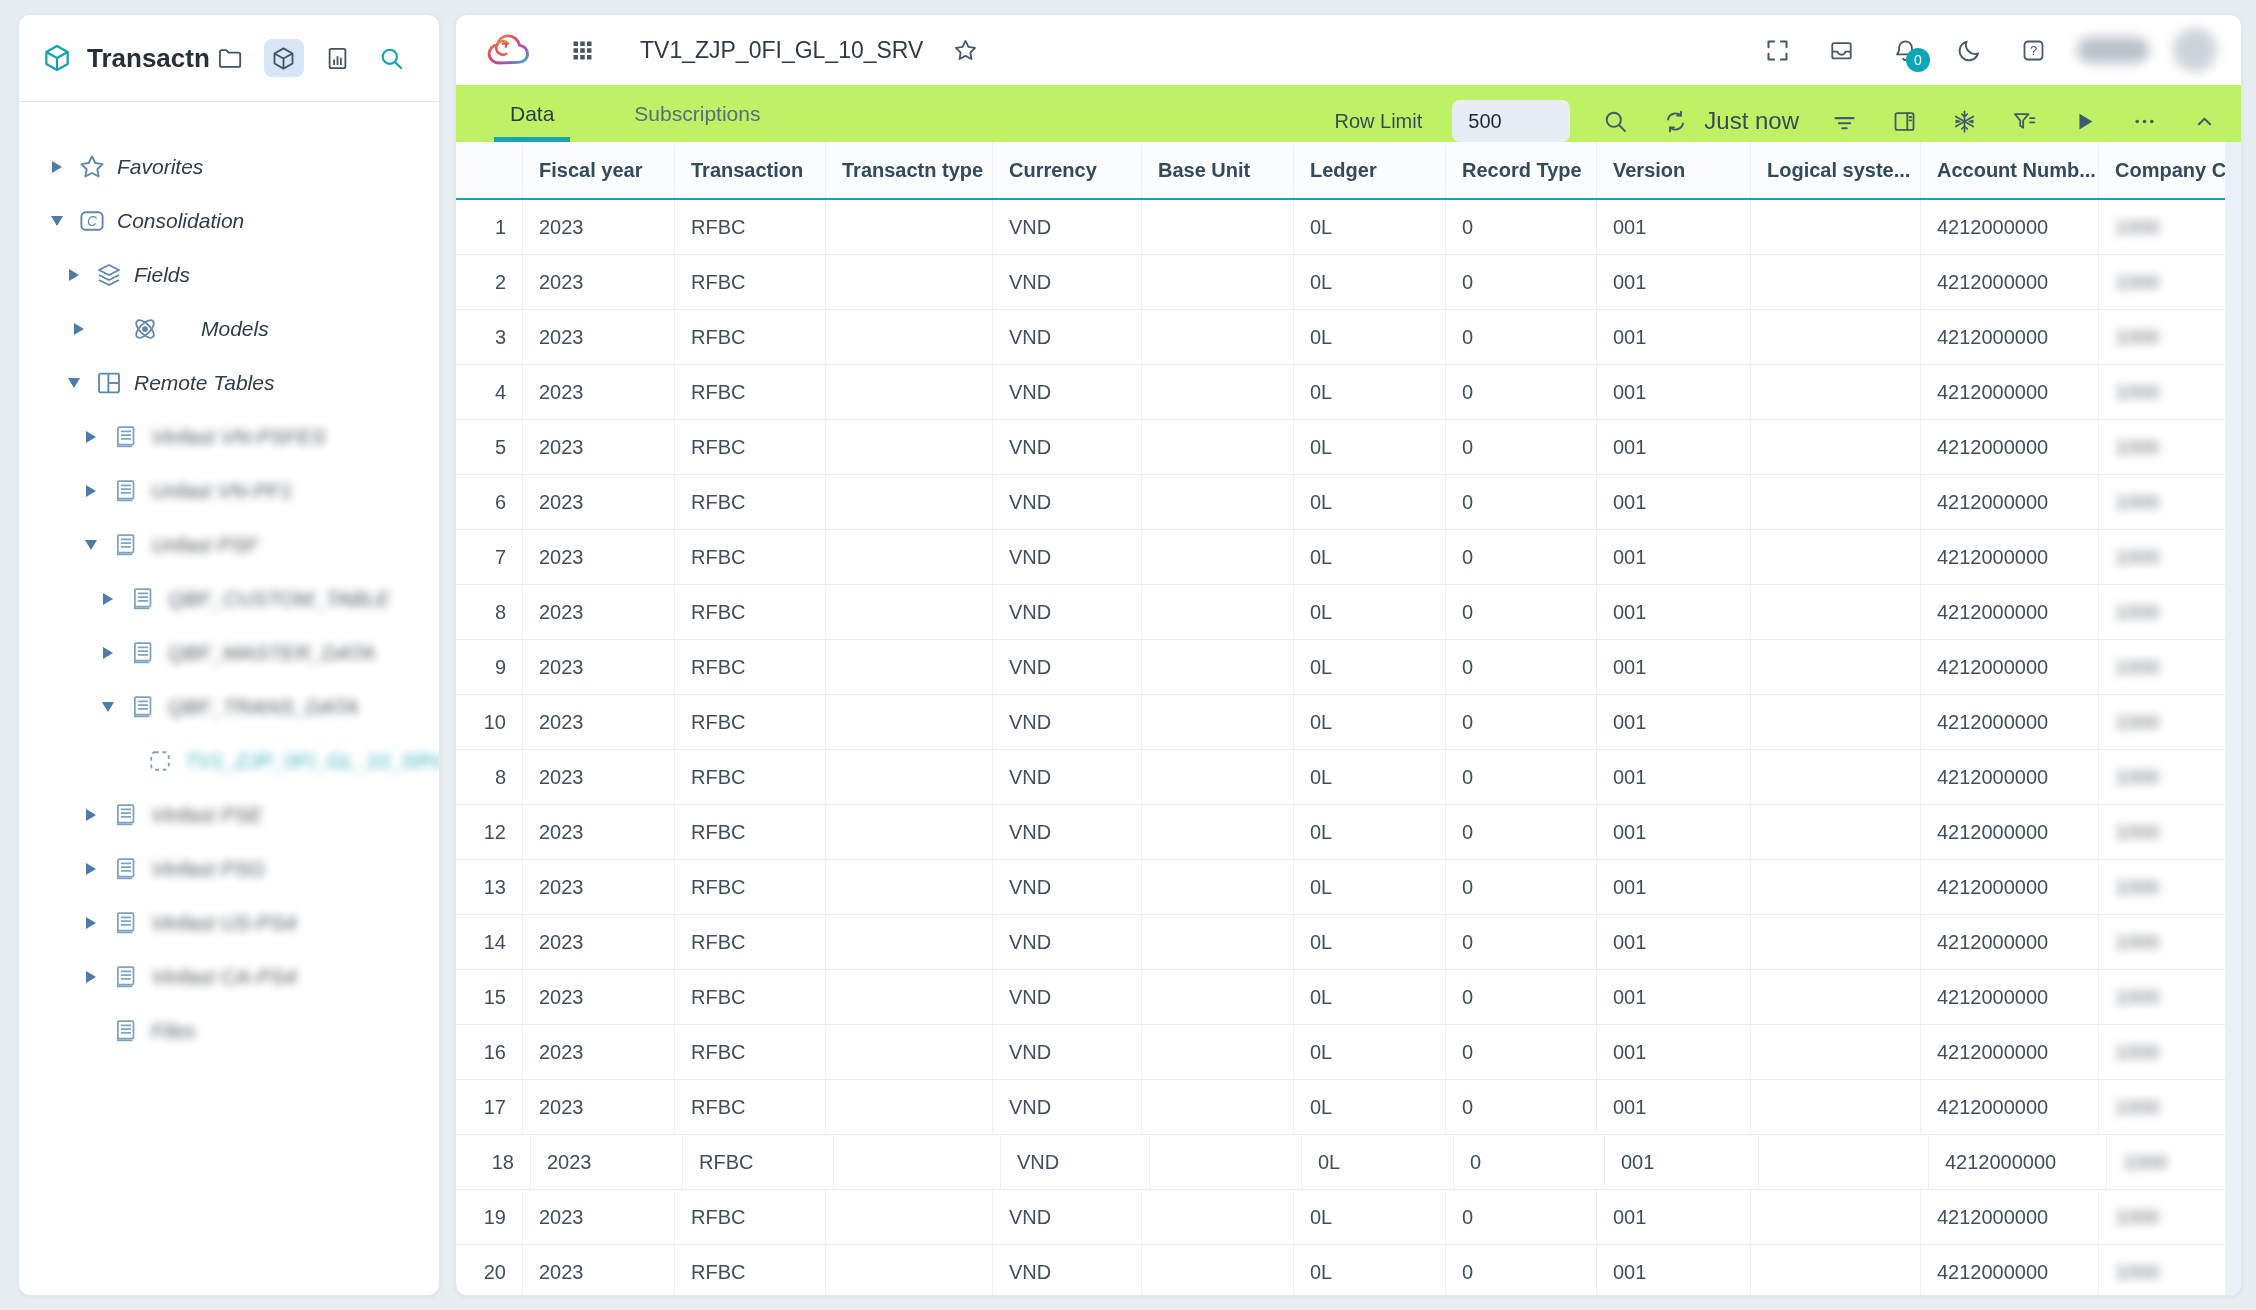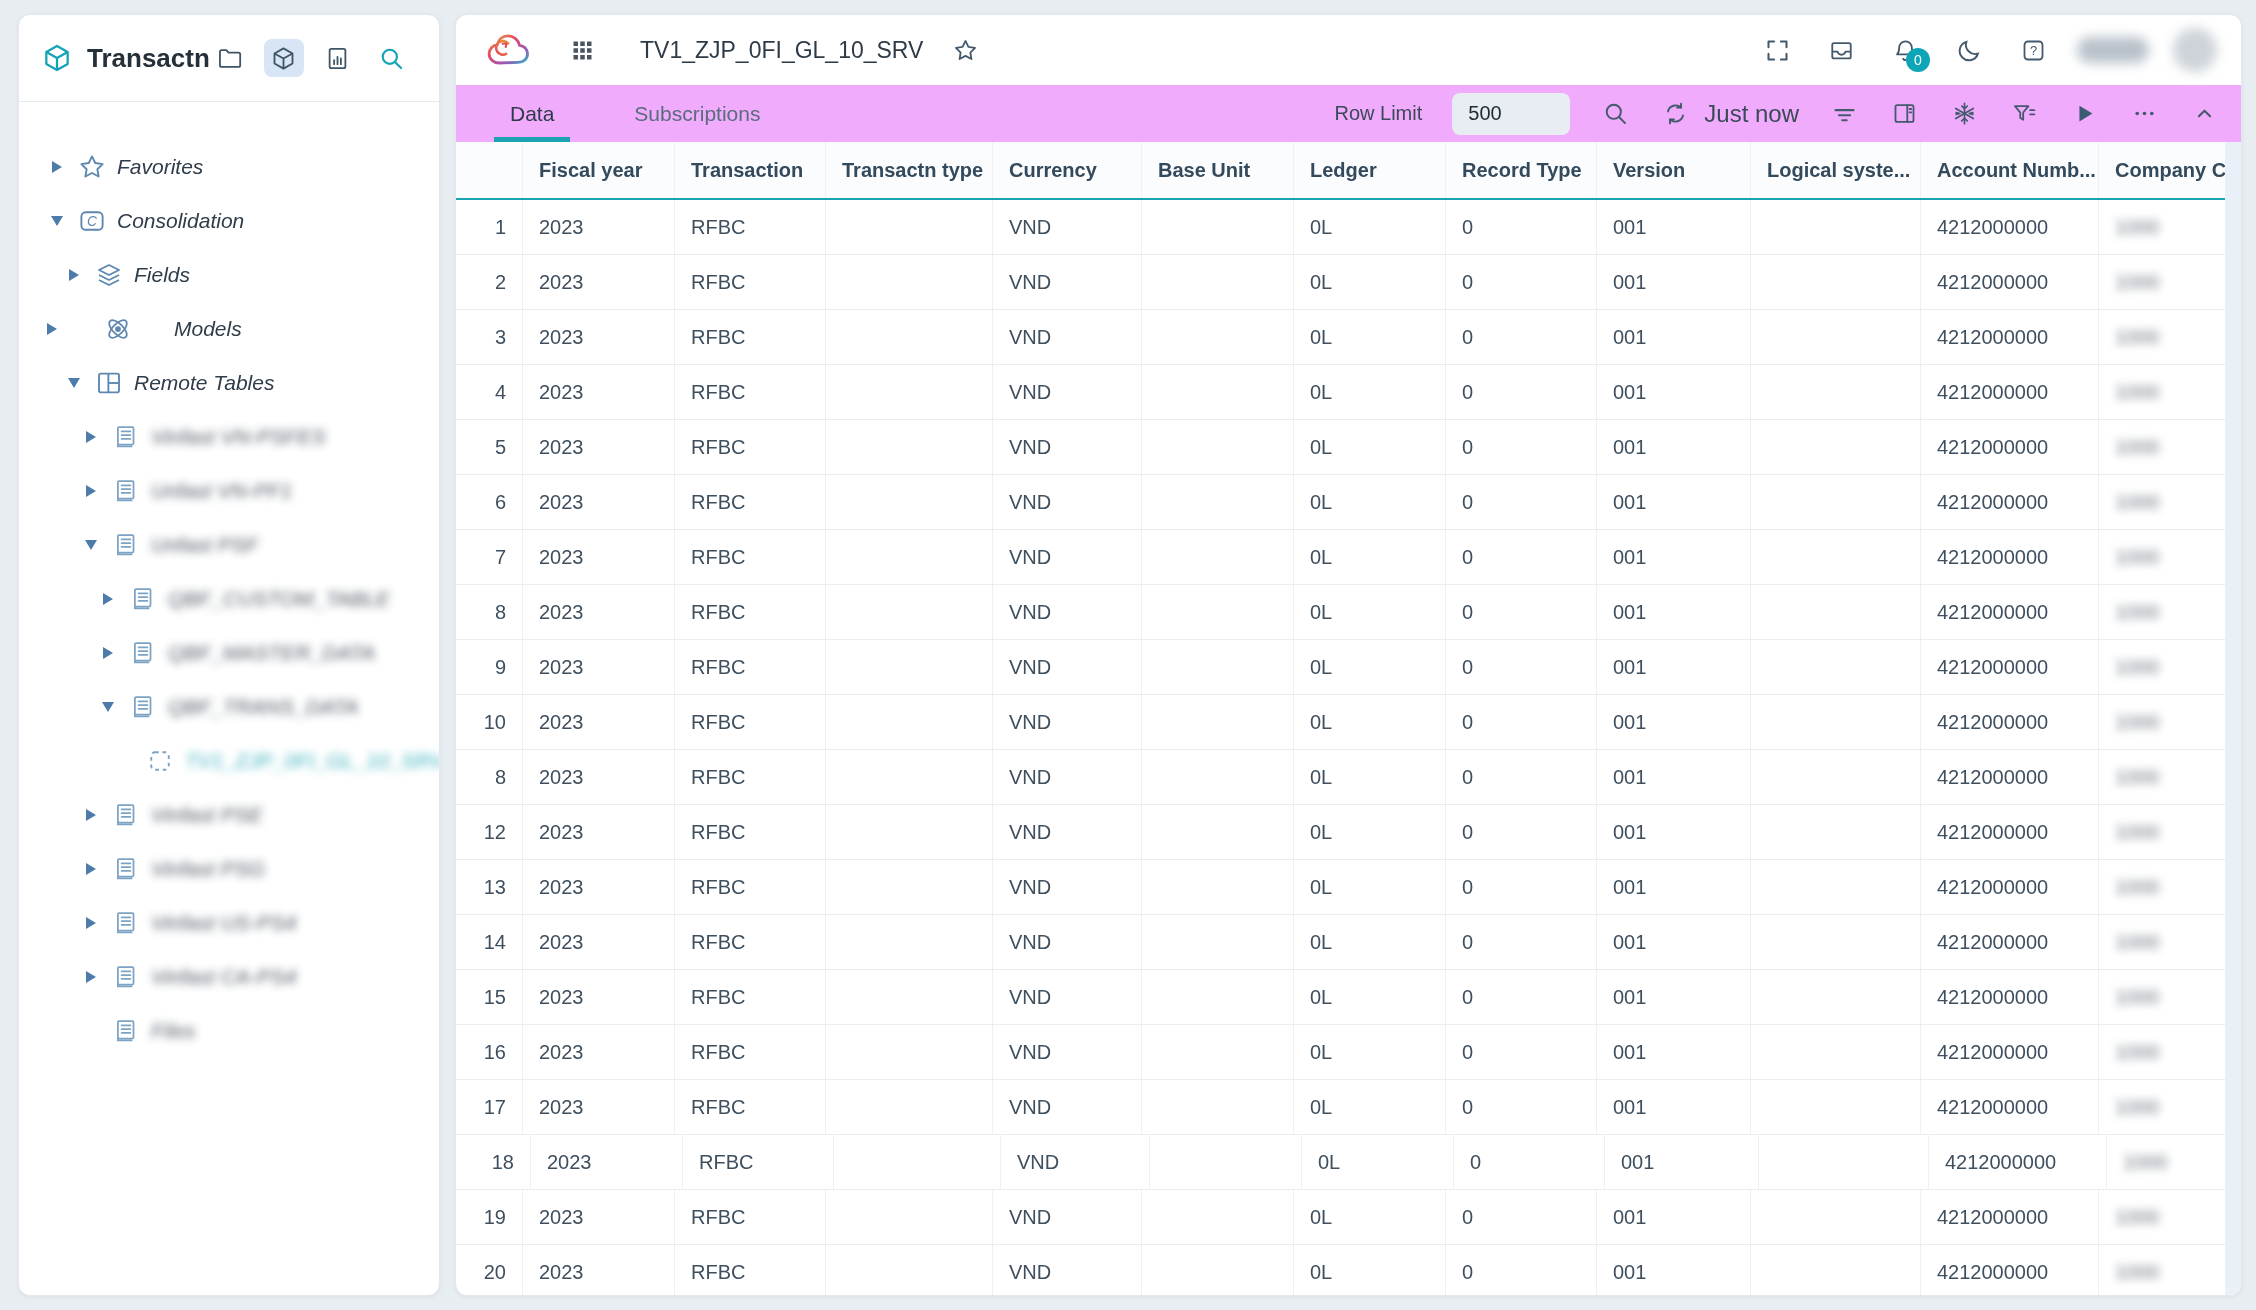--- a/index.html
+++ b/index.html
@@ -42,21 +42,21 @@
   .mtitle{font-size:23px;color:#2e3b47;margin-left:38px;white-space:nowrap;}
   .mstar{margin-left:22px;display:inline-flex;cursor:pointer;}
   .mh-right{margin-left:auto;display:flex;align-items:center;gap:24px;}
   .hicon{width:40px;height:40px;display:inline-flex;align-items:center;justify-content:center;cursor:pointer;position:relative;}
   .hicon svg{width:27px;height:27px;}
   .badge{position:absolute;right:-5px;bottom:-2px;min-width:24px;height:24px;border-radius:12px;
          background:#0da6b6;color:#fff;font-size:14px;display:flex;align-items:center;justify-content:center;}
   .envpill{width:72px;height:26px;border-radius:13px;background:#b9c2ca;filter:blur(6px);}
   .avatar{width:44px;height:44px;border-radius:50%;background:#cdd3d9;filter:blur(6px);}
   
-  .band{height:57px;background:#f0abfc;display:flex;align-items:center;padding:0 22px 0 50px;position:relative;gap:12px;}
+  .band{height:57px;background:#bef264;display:flex;align-items:flex-end;padding:0 22px 0 50px;position:relative;gap:12px;}
   .tabs{display:flex;height:100%;align-items:center;gap:72px;}
   .tab{height:100%;display:flex;align-items:center;font-size:21px;color:#5a6c7d;cursor:pointer;position:relative;padding:0 4px;}
   .tab.active{color:#2e3b47;}
   .tab.active::after{content:"";position:absolute;left:-12px;right:-12px;bottom:0;height:5px;background:#1aa3b2;}
   .band-right{margin-left:auto;display:flex;align-items:center;gap:30px;}
   .rl-label{font-size:20px;color:#3c4a58;white-space:nowrap;}
   .rowlimit{width:118px;height:42px;border:none;border-radius:8px;background:#e7edf2;
             font-family:"Liberation Sans",sans-serif;font-size:20px;color:#1f2a33;padding:0 0 0 16px;outline:none;box-sizing:border-box;}
   .bicon{width:30px;height:30px;display:inline-flex;align-items:center;justify-content:center;cursor:pointer;}
   .bicon svg{width:27px;height:27px;}
@@ -151,21 +151,21 @@
         </span>
         <span class="ticon">
           <svg viewBox="0 0 24 24" fill="none" stroke="#5e87b0" stroke-width="1.5" stroke-linejoin="round">
             <path d="M12 4l8 4-8 4-8-4z"></path>
             <path d="M4 12l8 4 8-4"></path>
             <path d="M4 16l8 4 8-4"></path>
           </svg>
         </span>
         <span class="tlabel">Fields</span>
       </div>
-      <div class="trow" style="padding-left: 21px; gap: 31px;">
+      <div class="trow" style="padding-left: 48px; gap: 31px;">
         <span class="arbox">
           <span class="ar c"></span>
         </span>
         <span class="ticon">
           <svg viewBox="0 0 24 24" fill="none" stroke="#5e87b0" stroke-width="1.4">
             <ellipse cx="12" cy="12" rx="9" ry="4.2" transform="rotate(45 12 12)"></ellipse>
             <ellipse cx="12" cy="12" rx="9" ry="4.2" transform="rotate(-45 12 12)"></ellipse>
             <circle cx="12" cy="12" r="1.6" fill="#5e87b0"></circle>
           </svg>
         </span>

